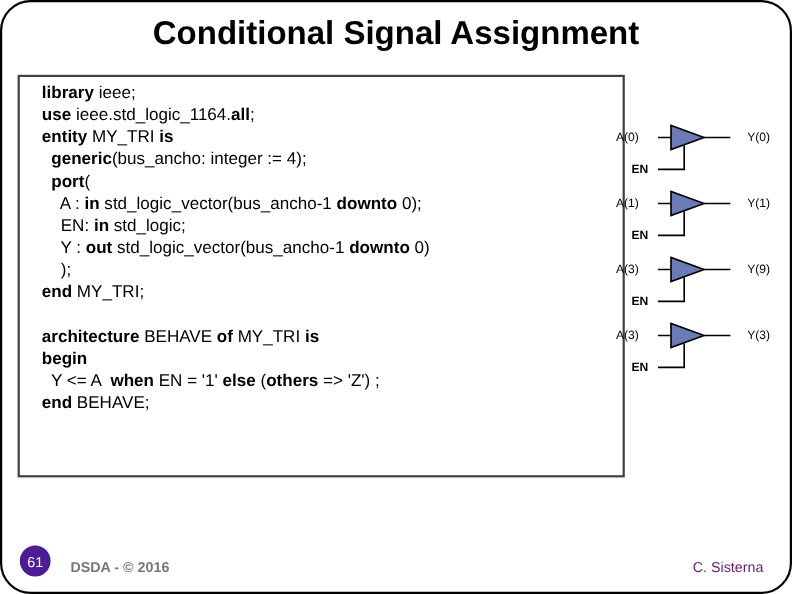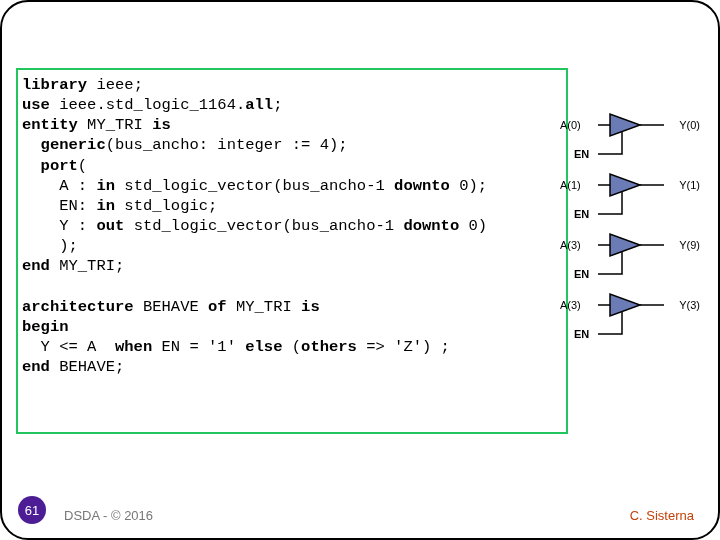--- a/index.html
+++ b/index.html
@@ -20,24 +20,24 @@
   .title {
     font-size: 30px;
     font-weight: bold;
     text-align: center;
     margin-top: 12px;
   }
   .codebox {
     position: absolute;
     left: 14px; top: 66px;
     width: 552px; height: 366px;
-    border: 2px solid #22c55e;
+    border: 2px solid #404040;
     background: #fff;
-    padding: 5px 4px;
-    font-family: Liberation Mono, monospace;
+    padding: 5px 20px;
+    font-family: Liberation Sans, sans-serif;
     font-size: 15.5px;
     line-height: 1.30;
     color: #000;
     white-space: pre;
   }
   .kw { font-weight: bold; }
   .diagram {
     position: absolute;
     right: 18px; top: 110px;
     width: 140px;
@@ -61,33 +61,35 @@
     border-radius: 50%;
     color: #fff;
     font-size: 13px;
     display: flex; align-items: center; justify-content: center;
   }
   .footer-left {
     position: absolute;
     left: 62px; bottom: 15px;
     font-size: 13px;
     color: #777;
+    font-weight: bold;
   }
   .footer-right {
     position: absolute;
     right: 24px; bottom: 15px;
     font-size: 13px;
-    color: #c2410c;
+    color: #701a75;
   }
 </style>
 </head>
 <body>
 
 <div class="slide">
 
+  <div class="title">Conditional Signal Assignment</div>
 
   <div class="codebox"><span class="kw">library</span><span> ieee;</span>
 <span class="kw">use</span><span> ieee.std_logic_1164.</span><span class="kw">all</span><span>;</span>
 <span class="kw">entity</span><span> MY_TRI </span><span class="kw">is</span>
 <span class="kw">  generic</span><span>(bus_ancho: integer := 4);</span>
 <span class="kw">  port</span><span>(</span>
 <span>    A : </span><span class="kw">in</span><span> std_logic_vector(bus_ancho-1 </span><span class="kw">downto</span><span> 0);</span>
 <span>    EN: </span><span class="kw">in</span><span> std_logic;</span>
 <span>    Y : </span><span class="kw">out</span><span> std_logic_vector(bus_ancho-1 </span><span class="kw">downto</span><span> 0)</span>
 <span>    );</span>

